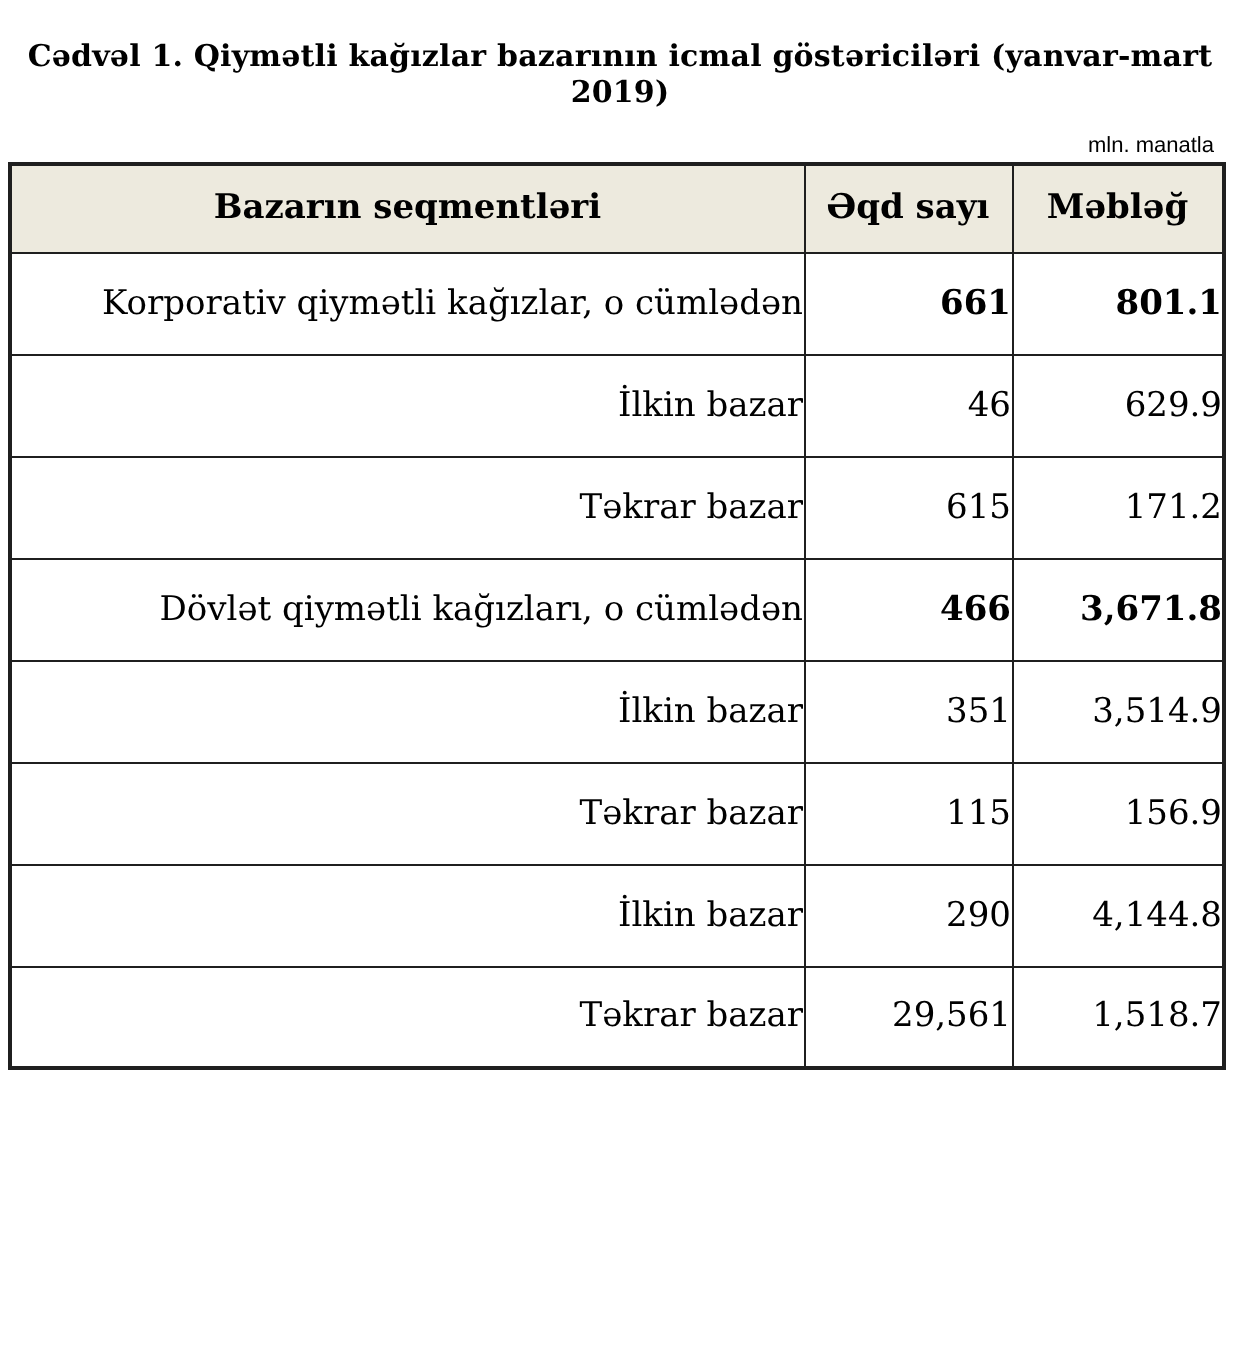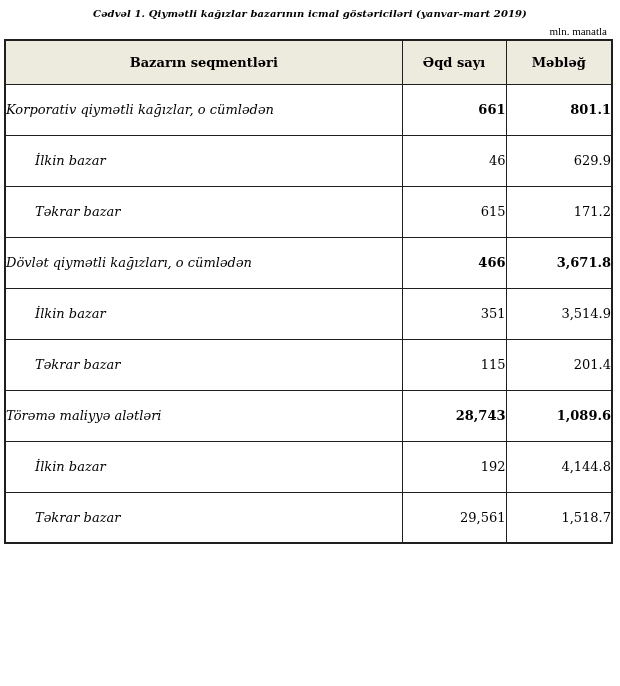--- a/index.html
+++ b/index.html
@@ -13,62 +13,60 @@
   }
   body {
     width: 620px;
     height: 686px;
     overflow: hidden;
     background: #ffffff;
     font-family: "DejaVu Serif", serif;
     color: #000000;
   }
   .page-title {
-    margin: 1px;
+    margin: 12px;
     padding-top: 7px;
-    font-size: 10px;
+    font-size: 15px;
     font-weight: bold;
     text-align: center;
     letter-spacing: 0.1px;
-    font-style: italic;
   }
   .unit-note {
     margin-top: 6px;
     margin-bottom: 2px;
     padding-right: 13px;
     text-align: right;
-    font-family: Liberation Serif, serif;
+    font-family: Liberation Sans, sans-serif;
     font-size: 11px;
   }
   table.market-table {
     margin-left: 4px;
     width: 607px;
     border-collapse: collapse;
     table-layout: fixed;
     border: 2px solid var(--border-color);
   }
   table.market-table th,
   table.market-table td {
     border: 1.5px solid var(--border-color);
-    font-size: 13px;
+    font-size: 17px;
     vertical-align: middle;
     padding: 0;
     margin-left: 16px;
   }
   thead tr { height: 44px; }
   tbody tr { height: 51px; }
   th {
     background: var(--header-bg);
     font-weight: bold;
     text-align: center;
   }
   td.seg {
-    text-align: left;
+    text-align: right;
     padding-left: 5px;
-    font-style: italic;
   }
   td.seg.indent {
     padding-left: 29px;
   }
   td.num {
     text-align: right;
   }
   .bold { font-weight: bold; }
   col.c-seg { width: 397px; }
   col.c-deals { width: 104px; }
@@ -123,34 +121,29 @@
 
   <tr>
     <td class="seg indent">İlkin bazar</td>
     <td class="num">351</td>
     <td class="num">3,514.9</td>
   </tr>
 
   <tr>
     <td class="seg indent">Təkrar bazar</td>
     <td class="num">115</td>
-    <td class="num">201.4</td>
+    <td class="num">156.9</td>
   </tr>
 
-  <tr>
-    <td class="seg">Törəmə maliyyə alətləri</td>
-    <td class="num bold">28,743</td>
-    <td class="num bold">1,089.6</td>
-  </tr>
 
 
 
   <tr>
     <td class="seg indent">İlkin bazar</td>
-    <td class="num">192</td>
+    <td class="num">290</td>
     <td class="num">4,144.8</td>
   </tr>
 
   <tr>
     <td class="seg indent">Təkrar bazar</td>
     <td class="num">29,561</td>
     <td class="num">1,518.7</td>
   </tr>
 </tbody>
   </table>

